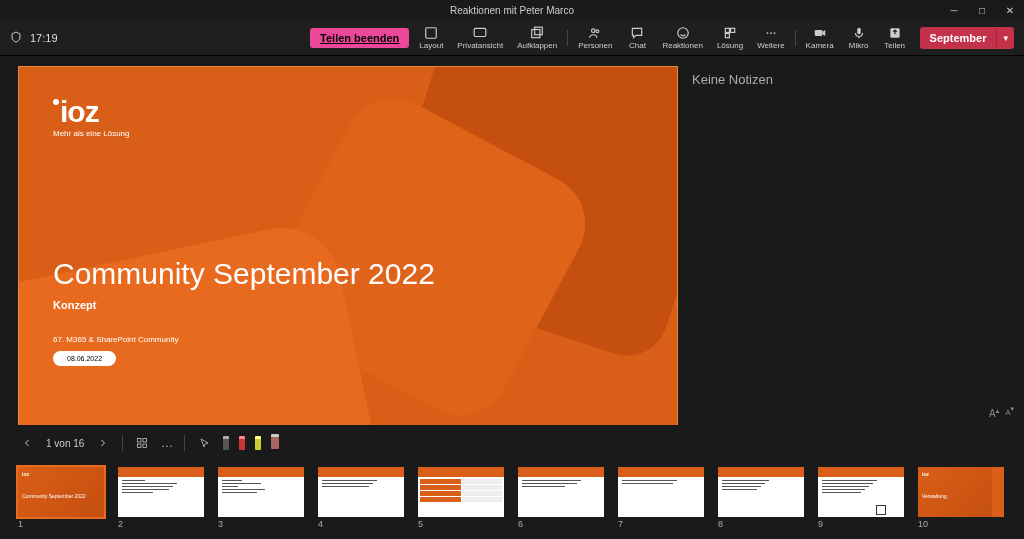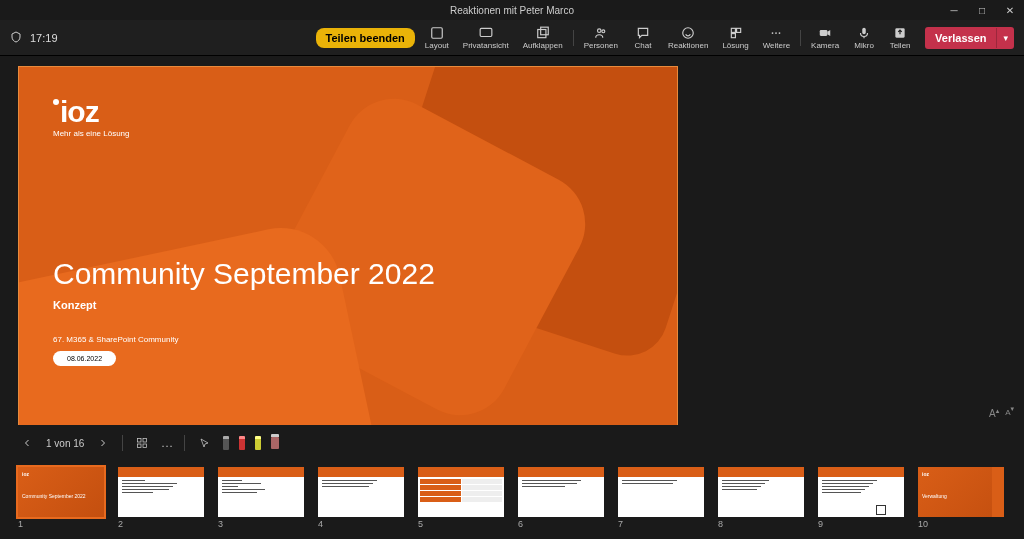--- a/index.html
+++ b/index.html
@@ -5,21 +5,21 @@
   * { margin: 0; padding: 0; box-sizing: border-box; font-family: "Segoe UI", Arial, sans-serif; }
   body { background: #1a1a1a; color: #fff; width: 1024px; height: 539px; overflow: hidden; display: flex; flex-direction: column; }
   
   .titlebar { height: 20px; background: #1a1a1a; display: flex; align-items: center; justify-content: center; position: relative; font-size: 10px; color: #ccc; }
   .win-controls { position: absolute; right: 0; top: 0; display: flex; gap: 0; }
   .win-btn { width: 28px; height: 20px; display: flex; align-items: center; justify-content: center; font-size: 10px; color: #ccc; }
   
   .toolbar { height: 36px; background: #1f1f1f; display: flex; align-items: center; padding: 0 10px; gap: 6px; border-bottom: 1px solid #000; }
   .toolbar-left { display: flex; align-items: center; gap: 8px; font-size: 11px; color: #ddd; justify-content: flex-end; }
   .toolbar-spacer { flex: 1; }
-  .stop-share { background: #eab308; color: #000; border-radius: 8px; padding: 4px 10px; font-size: 11px; font-weight: 600; }
+  .stop-share { background: #ec4899; color: #000; border-radius: 3px; padding: 4px 10px; font-size: 11px; font-weight: 600; text-decoration: underline; }
   .tb-item { display: flex; flex-direction: column; align-items: center; gap: 1px; padding: 2px 4px; font-size: 8px; color: #ccc; min-width: 30px; }
   .tb-item svg { width: 14px; height: 14px; fill: #ccc; }
   .leave-btn { display:flex; align-items:center; background: #c4314b; border-radius: 3px; margin-left: 4px; overflow:hidden;}
   .leave-main{padding: 5px 10px; font-size: 11px; font-weight: 600;}
   .leave-dd{padding:5px 6px; border-left:1px solid rgba(0,0,0,.2); font-size:9px;}
   
   .main-area { flex: 1; display: flex; overflow: hidden; padding: 10px 10px 0 18px; gap: 14px; }
   
   .slide-stage { width: 660px; height: 370px; border: 1px solid #e88a3c; position: relative; background: #d95e17; overflow: hidden; }
   .slide-bg-shape1 { position: absolute; right: -30px; top: -40px; width: 300px; height: 300px; background: #c44f0f; transform: rotate(18deg); border-radius: 40px; }
@@ -166,40 +166,41 @@
       <span>Mikro</span>
     </div>
   <div class="tb-item">
       <svg viewBox="0 0 24 24">
         <rect x="4" y="4" width="16" height="16" rx="2" fill="#ccc"></rect>
         <path d="M12 14V7M9 10l3-3 3 3" stroke="#1f1f1f" stroke-width="2" fill="none"></path>
       </svg>
       <span>Teilen</span>
     </div>
   <div class="leave-btn">
-    <span class="leave-main">Verlassen</span>
+    <span class="leave-main">September</span>
     <span class="leave-dd">▾</span>
   </div>
 </div>
 
 <div class="main-area">
   <div class="slide-stage">
     <div class="slide-bg-shape1"></div>
     <div class="slide-bg-shape3"></div>
     <div class="slide-bg-shape2"></div>
     <div class="slide-logo">
       <div class="brand"><span class="dot"></span><span>ioz</span></div>
       <div class="tagline">Mehr als eine Lösung</div>
     </div>
     <div class="slide-title">Community September 2022</div>
     <div class="slide-sub1">Konzept</div>
     <div class="slide-sub2">67. M365 &amp; SharePoint Community</div>
     <div class="slide-date">08.06.2022</div>
   </div>
   <div class="notes-pane">
+    <div class="notes-text">Keine Notizen</div>
     <div class="notes-spacer"></div>
     <div class="font-controls">
       <span>A<span class="sup">▴</span></span>
       <span style="font-size:8px;">A<span class="sup">▾</span></span>
     </div>
   </div>
 </div>
 
 <div class="controls-row">
   <div class="ctrl-btn">

